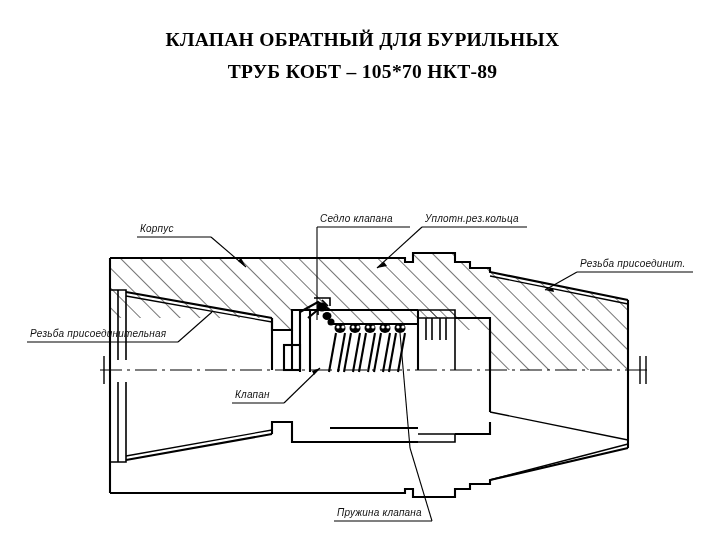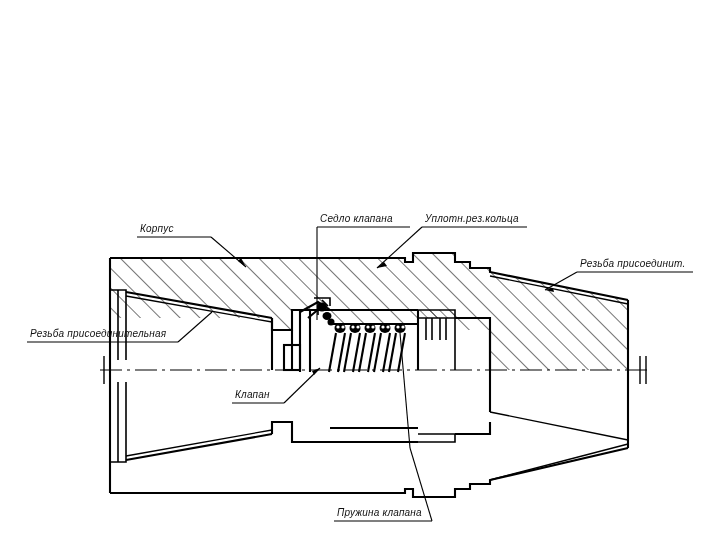--- a/index.html
+++ b/index.html
@@ -50,20 +50,24 @@
     font-size: 10px;
     fill: #111111;
     letter-spacing: 0.2px;
   }
 </style>
 </head>
 <body>
 
 <div id="page">
 
+  <div class="title-block">
+    <div class="title-line">КЛАПАН ОБРАТНЫЙ ДЛЯ БУРИЛЬНЫХ</div>
+    <div class="title-line">ТРУБ КОБТ – 105*70 НКТ-89</div>
+  </div>
 
   <svg id="drawing" viewBox="0 0 725 554">
     <defs>
 
       <pattern id="hatch" width="14" height="14" patternUnits="userSpaceOnUse" patternTransform="rotate(-45)">
         <line x1="0" y1="0" x2="0" y2="14" stroke="#000000" stroke-width="1.1"></line>
       </pattern>
       <pattern id="hatchFine" width="7" height="7" patternUnits="userSpaceOnUse" patternTransform="rotate(-45)">
         <line x1="0" y1="0" x2="0" y2="7" stroke="#000000" stroke-width="1"></line>
       </pattern>

